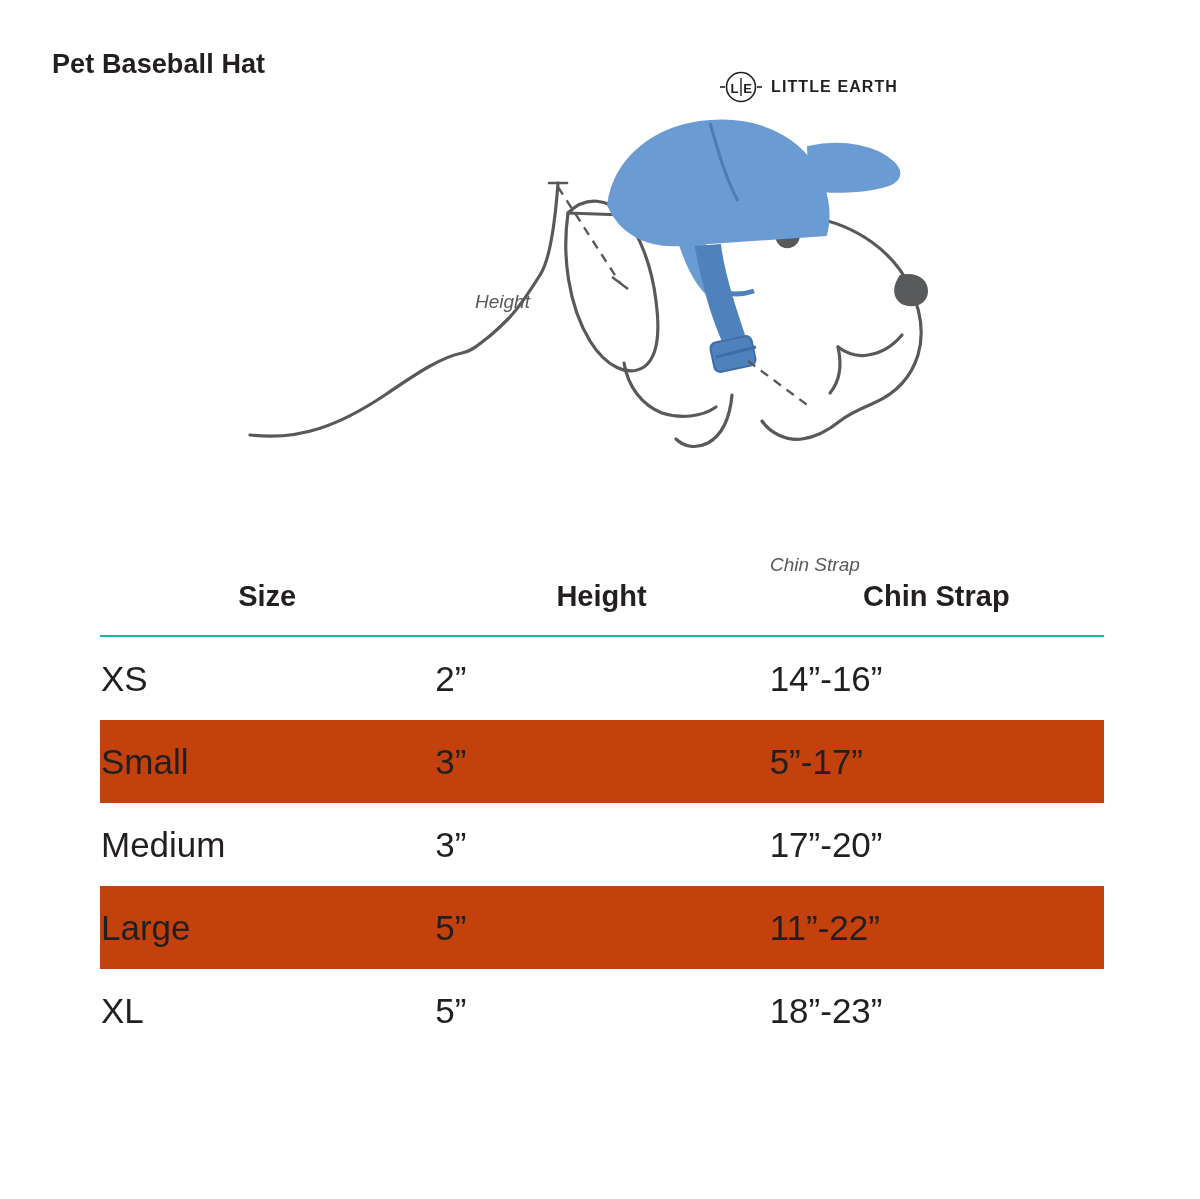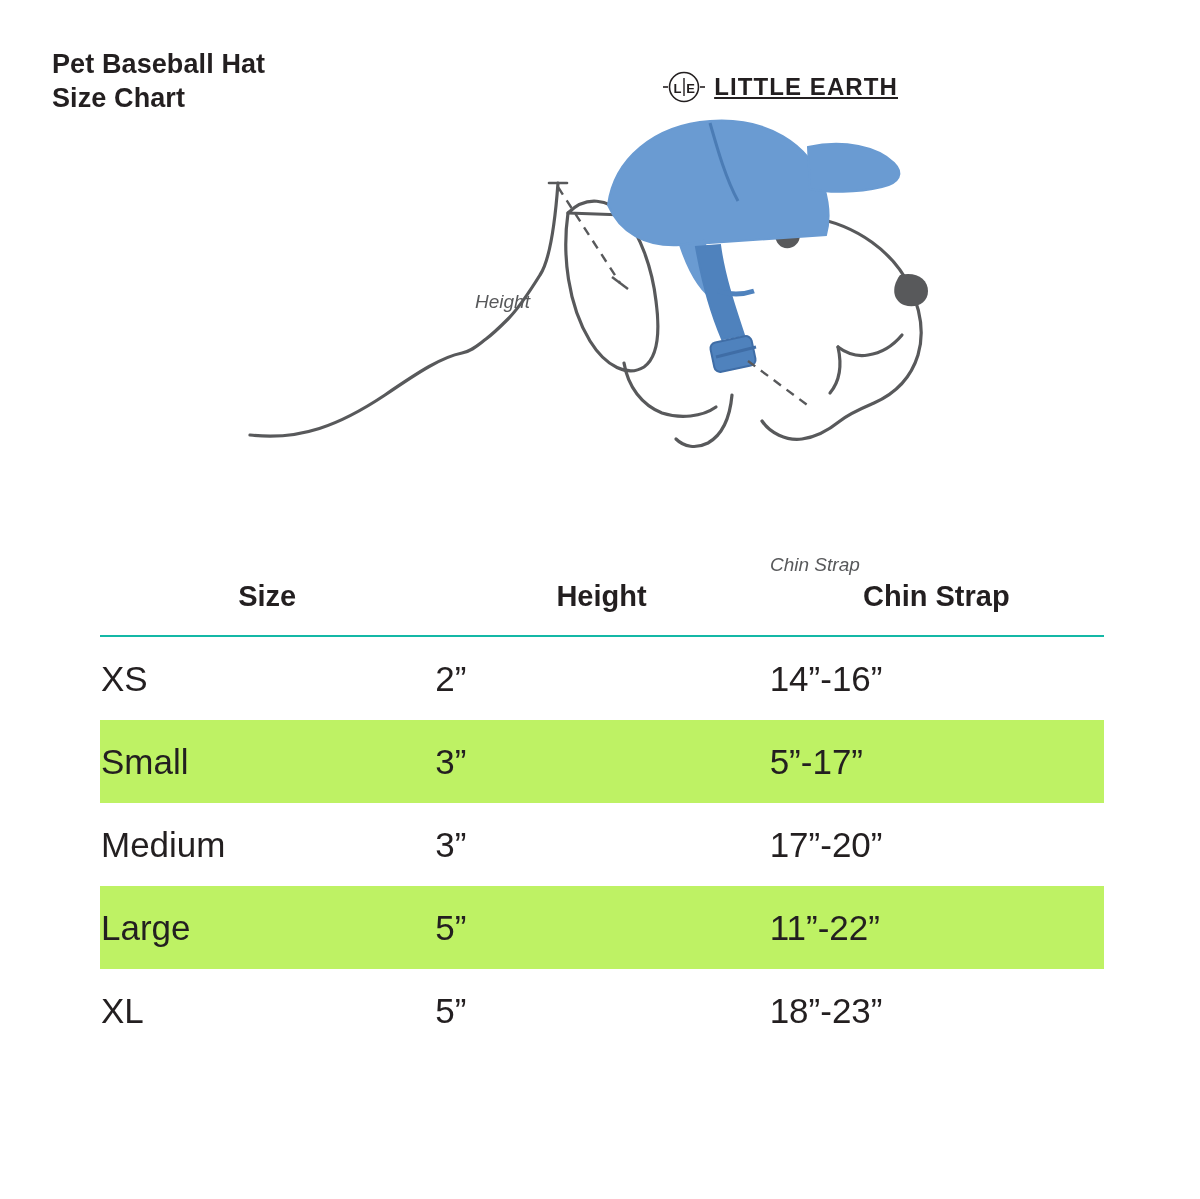--- a/index.html
+++ b/index.html
@@ -42,26 +42,25 @@
     align-items: center;
     gap: 9px;
   }
   .brand-mark {
     width: 42px;
     height: 42px;
     position: relative;
     display: block;
   }
   .brand-name {
-    font-size: 24px;
+    font-size: 16px;
     font-weight: bold;
     letter-spacing: 1.1px;
     color: #231f20;
     white-space: nowrap;
-    text-decoration: underline;
   }
 
   
   .illustration {
     position: absolute;
     left: 210px;
     top: 95px;
     width: 760px;
     height: 420px;
   }
@@ -106,21 +105,21 @@
   }
   table.size-table td {
     font-size: 35px;
     color: #231f20;
     text-align: left;
     height: 81px;
     vertical-align: middle;
     font-weight: normal;
   }
   table.size-table tbody tr.alt {
-    background: #bef264;
+    background: #c2410c;
   }
   .col-size { width: 33.3%; }
   .col-height { width: 33.3%; }
   .col-chin { width: 33.4%; }
 
   .footnote {
     position: absolute;
     left: 0;
     right: 0;
     top: 1112px;
@@ -130,21 +129,20 @@
     color: #231f20;
   }
 </style>
 </head>
 <body>
 
 <div class="page">
 
   <div class="title">
     <span class="title-line">Pet Baseball Hat</span>
-    <span class="title-line">Size Chart</span>
   </div>
 
   <div class="brand">
     <span class="brand-mark">
       <svg width="42" height="42" viewBox="0 0 42 42" xmlns="http://www.w3.org/2000/svg">
         <circle cx="21" cy="21" r="14.5" fill="none" stroke="#231f20" stroke-width="1.6"></circle>
         <line x1="0" y1="21" x2="5" y2="21" stroke="#231f20" stroke-width="1.6"></line>
         <line x1="37" y1="21" x2="42" y2="21" stroke="#231f20" stroke-width="1.6"></line>
         <line x1="21" y1="12" x2="21" y2="30" stroke="#231f20" stroke-width="1.4"></line>
         <text x="14.5" y="26.5" font-family="Liberation Sans, sans-serif" font-size="13" font-weight="bold" fill="#231f20" text-anchor="middle">L</text>

